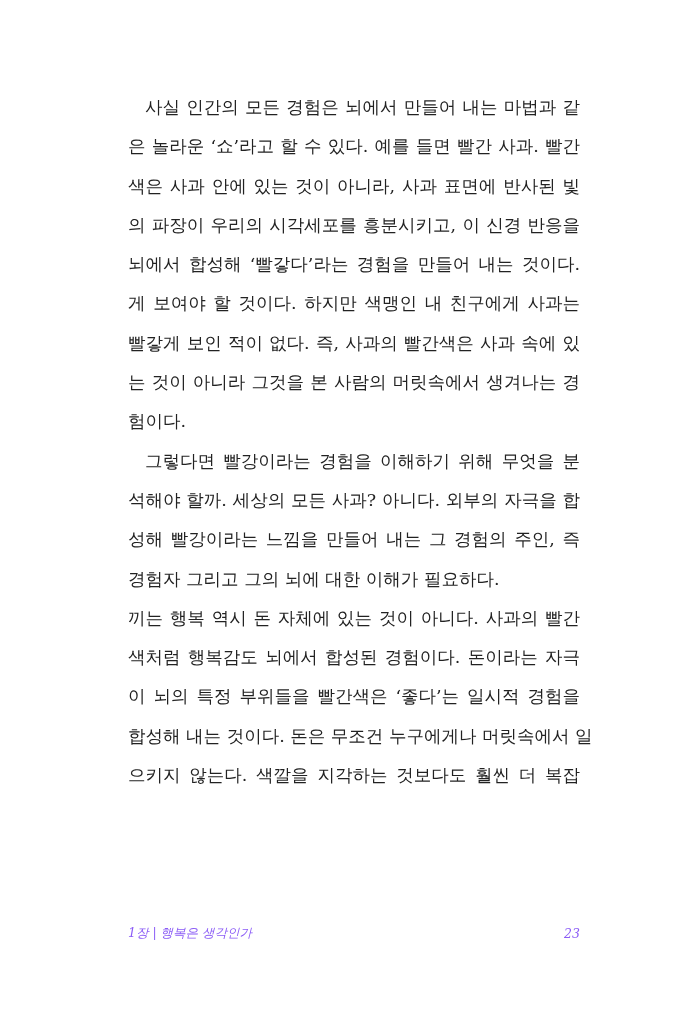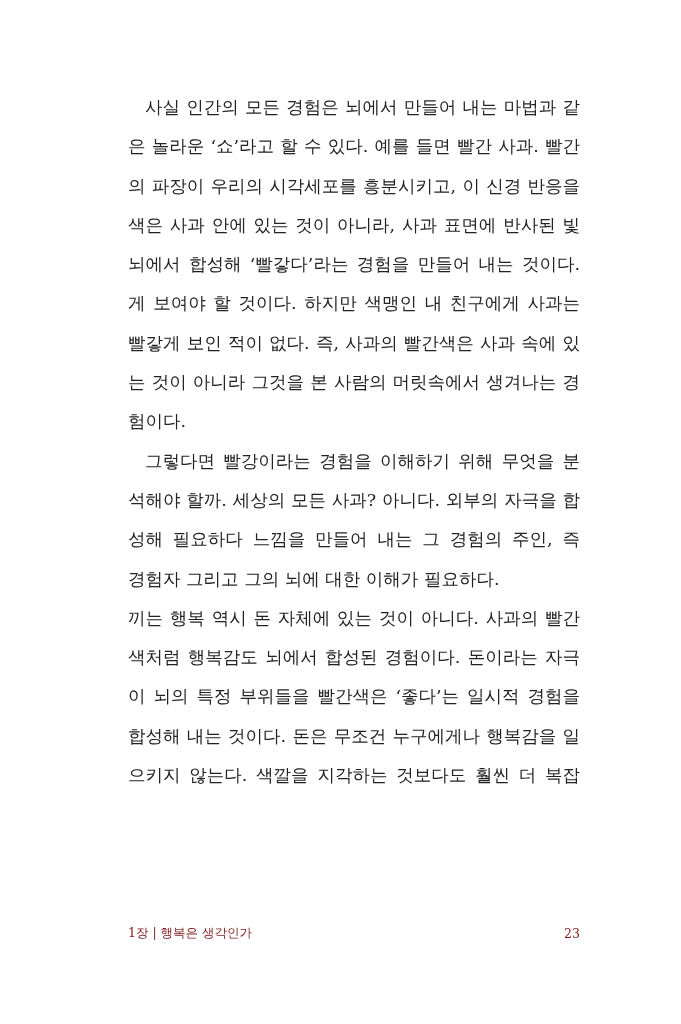--- a/index.html
+++ b/index.html
@@ -43,51 +43,52 @@
     .line.last {
       text-align-last: left;
     }
     .footer {
       position: absolute;
       left: 128px;
       top: 922px;
       width: 452px;
       height: 22px;
       font-size: 12.5px;
-      color: #7f1d1d;
+      color: #8b5cf6;
       display: flex;
       justify-content: space-between;
       align-items: center;
+      font-style: italic;
     }
   </style>
 </head>
 <body>
 
 <div class="page">
   <div class="body-text">
 
     <span class="line indent">사실 인간의 모든 경험은 뇌에서 만들어 내는 마법과 같</span>
     <span class="line">은 놀라운 ‘쇼’라고 할 수 있다. 예를 들면 빨간 사과. 빨간</span>
+    <span class="line">색은 사과 안에 있는 것이 아니라, 사과 표면에 반사된 빛</span>
     <span class="line">의 파장이 우리의 시각세포를 흥분시키고, 이 신경 반응을</span>
-    <span class="line">색은 사과 안에 있는 것이 아니라, 사과 표면에 반사된 빛</span>
     <span class="line">뇌에서 합성해 ‘빨갛다’라는 경험을 만들어 내는 것이다.</span>
     <span class="line">게 보여야 할 것이다. 하지만 색맹인 내 친구에게 사과는</span>
     <span class="line">빨갛게 보인 적이 없다. 즉, 사과의 빨간색은 사과 속에 있</span>
     <span class="line">는 것이 아니라 그것을 본 사람의 머릿속에서 생겨나는 경</span>
     <span class="line last">험이다.</span>
 
     <span class="line indent">그렇다면 빨강이라는 경험을 이해하기 위해 무엇을 분</span>
     <span class="line">석해야 할까. 세상의 모든 사과? 아니다. 외부의 자극을 합</span>
-    <span class="line">성해 필요하다 느낌을 만들어 내는 그 경험의 주인, 즉</span>
+    <span class="line">성해 빨강이라는 느낌을 만들어 내는 그 경험의 주인, 즉</span>
     <span class="line last">경험자 그리고 그의 뇌에 대한 이해가 필요하다.</span>
 
     <span class="line">끼는 행복 역시 돈 자체에 있는 것이 아니다. 사과의 빨간</span>
     <span class="line">색처럼 행복감도 뇌에서 합성된 경험이다. 돈이라는 자극</span>
     <span class="line">이 뇌의 특정 부위들을 빨간색은 ‘좋다’는 일시적 경험을</span>
-    <span class="line">합성해 내는 것이다. 돈은 무조건 누구에게나 행복감을 일</span>
+    <span class="line">합성해 내는 것이다. 돈은 무조건 누구에게나 머릿속에서 일</span>
     <span class="line">으키지 않는다. 색깔을 지각하는 것보다도 훨씬 더 복잡</span>
   </div>
 
   <div class="footer">
     <span>1장 | 행복은 생각인가</span>
     <span>23</span>
   </div>
 </div>
 
 </body></html>

